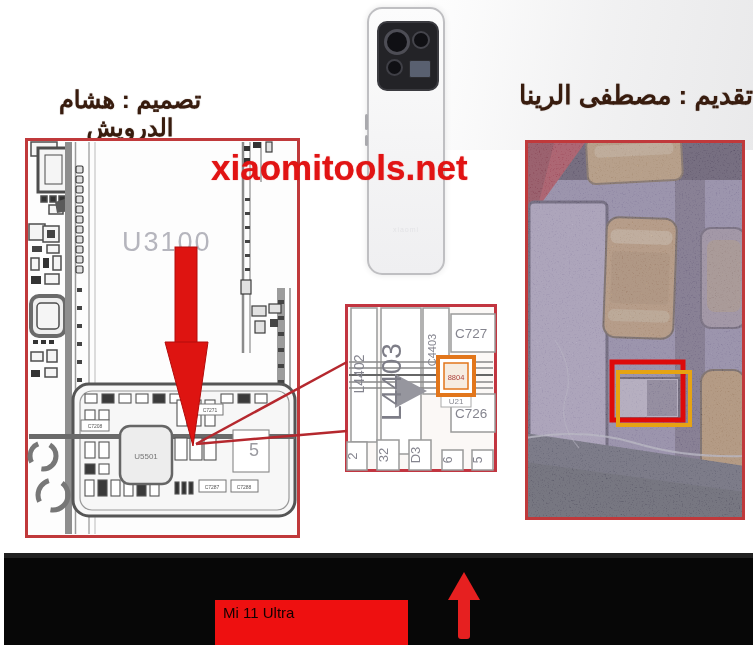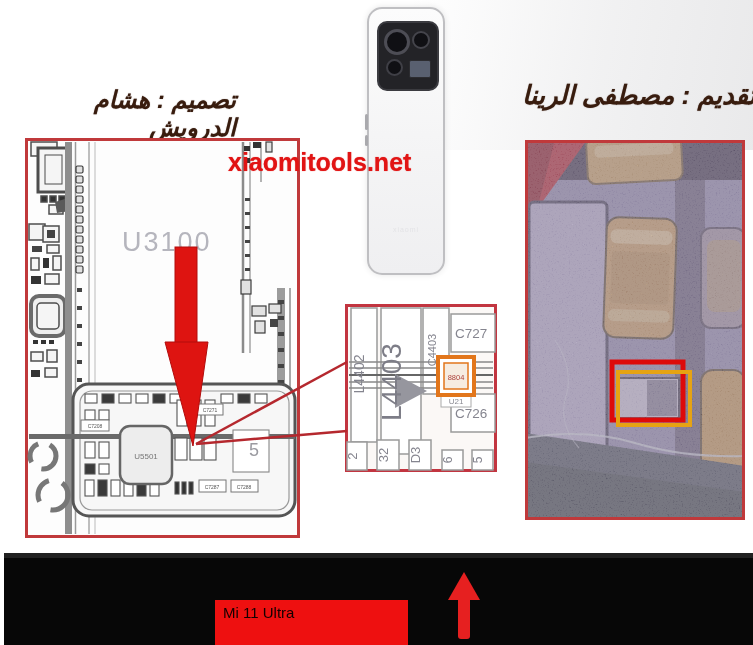--- a/index.html
+++ b/index.html
@@ -5,28 +5,28 @@
   html,body{margin:0;padding:0;background:#ffffff;}
   #stage{position:relative;width:753px;height:645px;overflow:hidden;
          font-family:"Liberation Sans",sans-serif;background:#ffffff;}
   .abs{position:absolute;}
 
   
   #bg-shade{left:410px;top:0;width:343px;height:150px;
     background:linear-gradient(100deg,rgba(120,120,128,0) 0%,rgba(120,120,128,.10) 55%,rgba(120,120,128,.16) 100%);}
 
   
-  .credit{direction:rtl;font-weight:bold;color:#381c0e;
-          letter-spacing:0;text-shadow:0 0 1px rgba(56,28,14,.55);font-style:italic;}
+  .credit{direction:rtl;font-weight:bold;color:#381c0e;text-align:center;
+          letter-spacing:0;text-shadow:0 0 1px rgba(56,28,14,.55);}
   #credit-design{left:24px;top:86px;width:212px;font-size:24px;}
   #credit-presenter{left:516px;top:80px;width:240px;font-size:26px;}
 
   
-  #watermark{left:211px;top:148px;font-size:25px;font-weight:bold;color:#e11414;
-             text-shadow:0 0 1px rgba(225,20,20,.7);white-space:nowrap;z-index:30;margin-left:17px;}
+  #watermark{left:211px;top:148px;font-size:35px;font-weight:bold;color:#e11414;
+             text-shadow:0 0 1px rgba(225,20,20,.7);white-space:nowrap;z-index:30;}
 
   
   #phone{left:367px;top:7px;width:74px;height:264px;border-radius:15px;
          background:linear-gradient(180deg,#fcfcfc 0%,#f4f4f5 55%,#efeff1 100%);
          border:2px solid #bfbfc2;box-shadow:0 0 6px rgba(0,0,0,.10);z-index:5;}
   #camera-module{left:8px;top:12px;width:58px;height:66px;background:#232327;
                  border:2px solid #3b3b40;border-radius:10px;}
   .lens{position:absolute;border-radius:50%;background:#101014;}
   #lens-main{left:5px;top:6px;width:20px;height:20px;border:3px solid #4d4d55;}
   #lens-tele{left:33px;top:8px;width:14px;height:14px;border:2px solid #45454c;}

